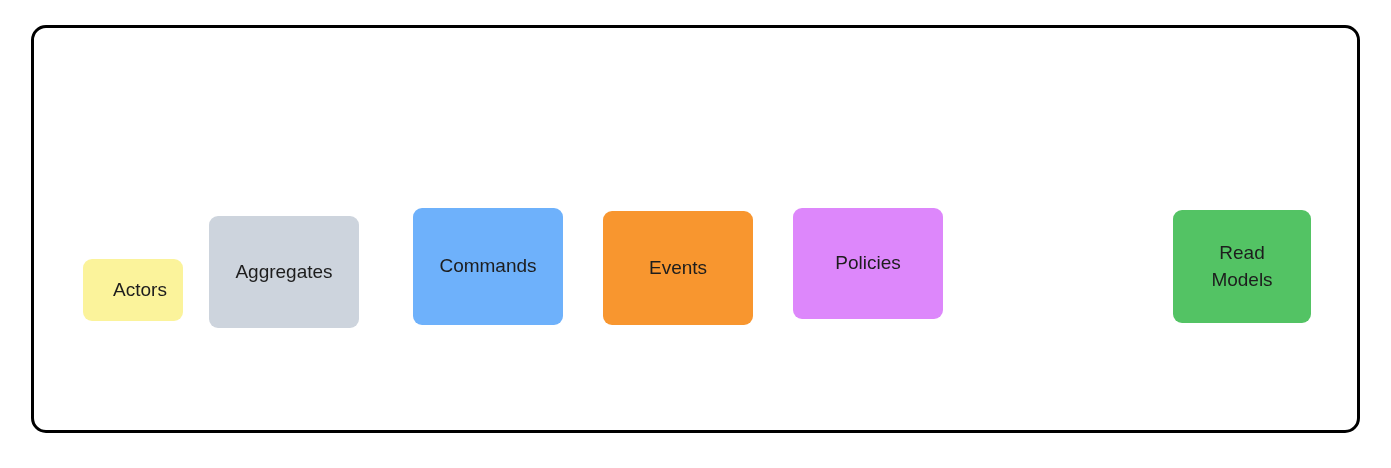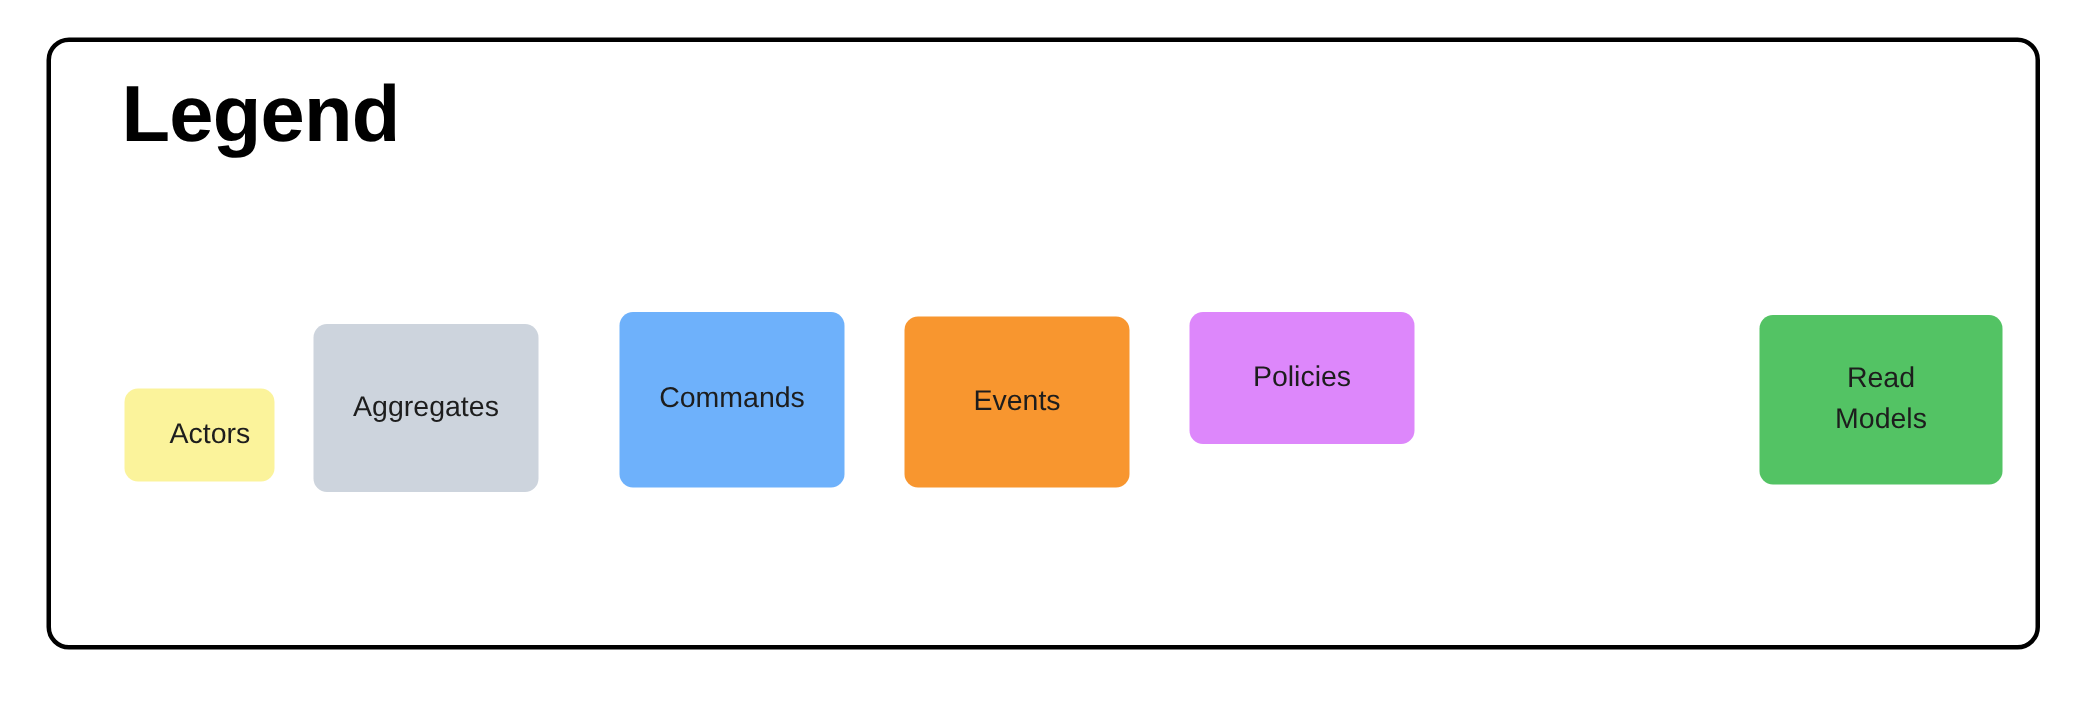--- a/index.html
+++ b/index.html
@@ -63,35 +63,34 @@
 
   .legend-box span {
     display: block;
     white-space: pre-line;
   }
 </style>
 </head>
 <body>
 
 <div id="legend-panel">
-  <div id="legend-title">Legend</div>
   <div class="legend-items">
       <div class="legend-box" style="left: 49px; top: 231px; width: 100px; height: 62px; background: rgb(251, 243, 155); padding-left: 20px;">
         <span>Actors</span>
       </div>
       <div class="legend-box" style="left: 175px; top: 188px; width: 150px; height: 112px; background: rgb(205, 212, 221);">
         <span>Aggregates</span>
       </div>
       <div class="legend-box" style="left: 379px; top: 180px; width: 150px; height: 117px; background: rgb(110, 177, 251); align-items: center;">
         <span>Commands</span>
       </div>
       <div class="legend-box" style="left: 569px; top: 183px; width: 150px; height: 114px; background: rgb(248, 150, 47);">
         <span>Events</span>
       </div>
-      <div class="legend-box" style="left: 759px; top: 180px; width: 150px; height: 88px; background: rgb(221, 135, 251); justify-content: center;">
+      <div class="legend-box" style="left: 759px; top: 180px; width: 150px; height: 111px; background: rgb(221, 135, 251); justify-content: center;">
         <span>Policies</span>
       </div>
-      <div class="legend-box" style="left: 1139px; top: 182px; width: 162px; height: 113px; background: rgb(83, 195, 100);">
+      <div class="legend-box" style="left: 1139px; top: 182px; width: 138px; height: 113px; background: rgb(83, 195, 100);">
         <span>Read
 Models</span>
       </div>
     </div>
 </div>
 
 </body></html>

